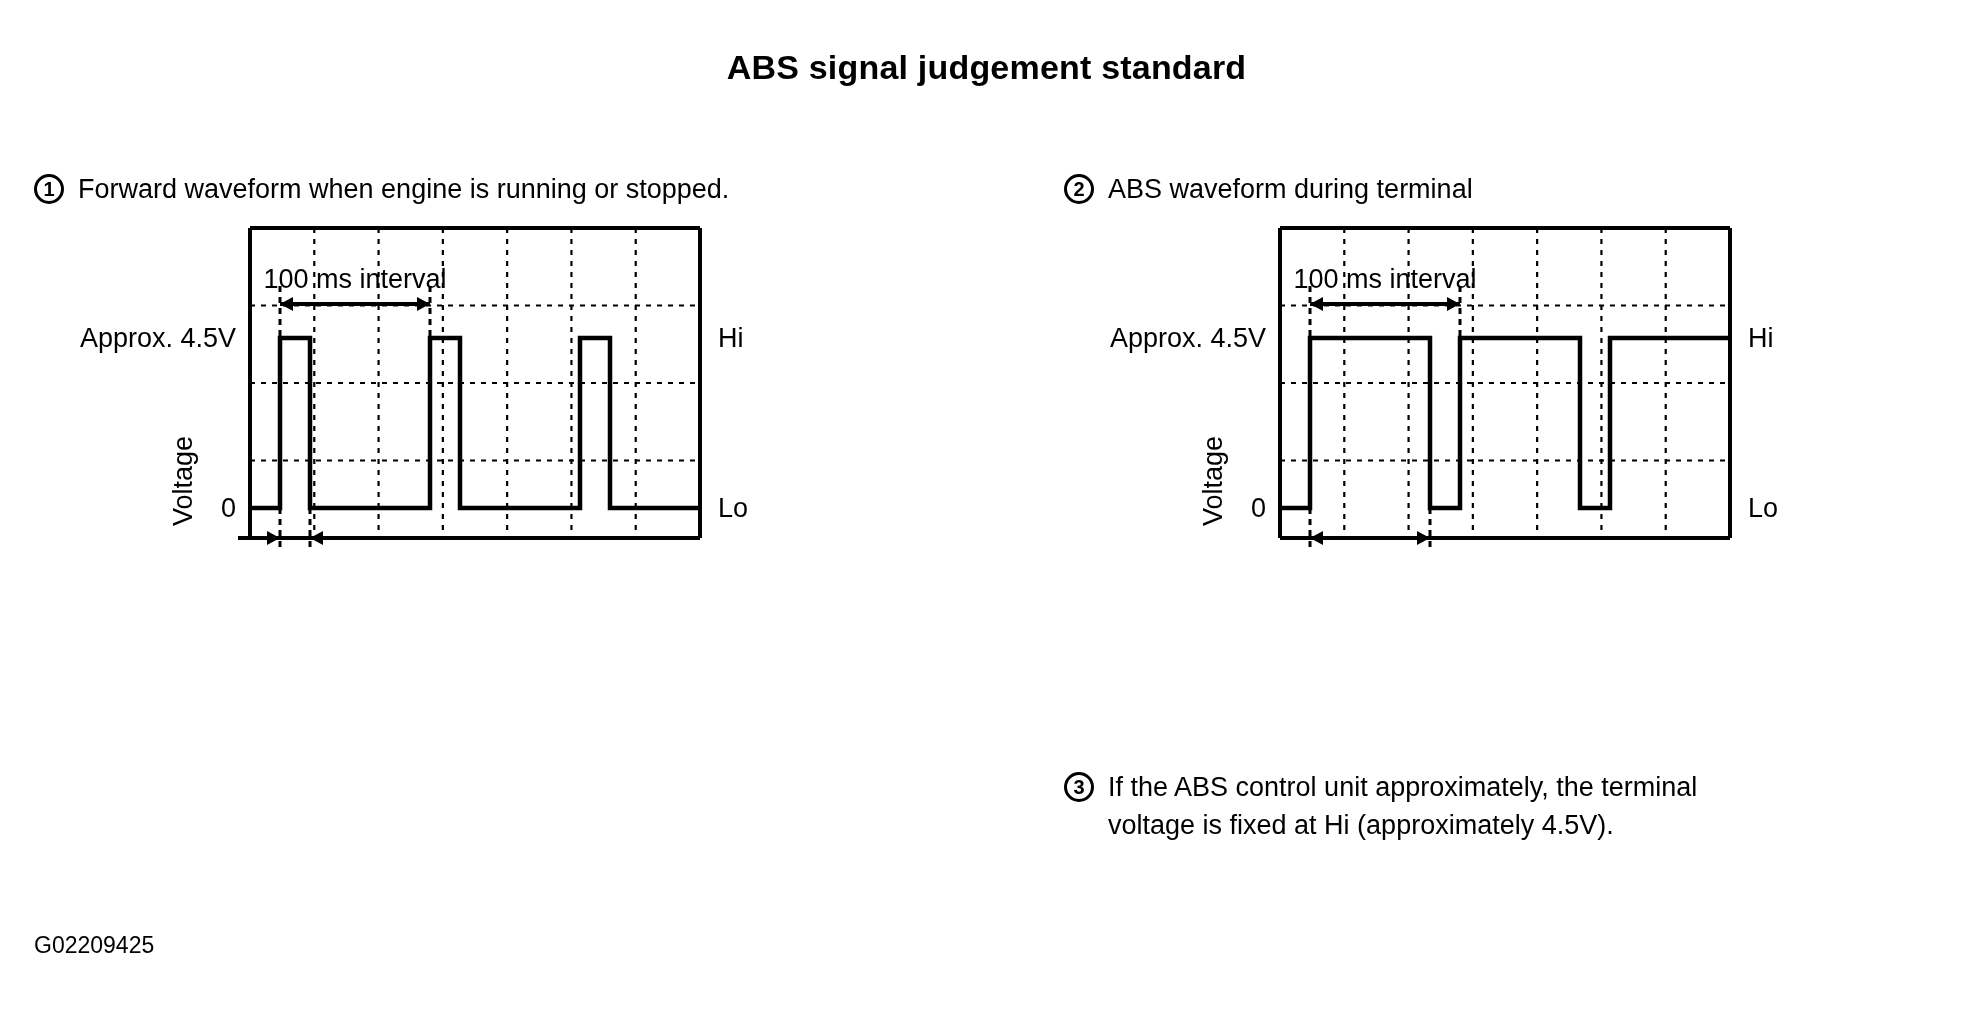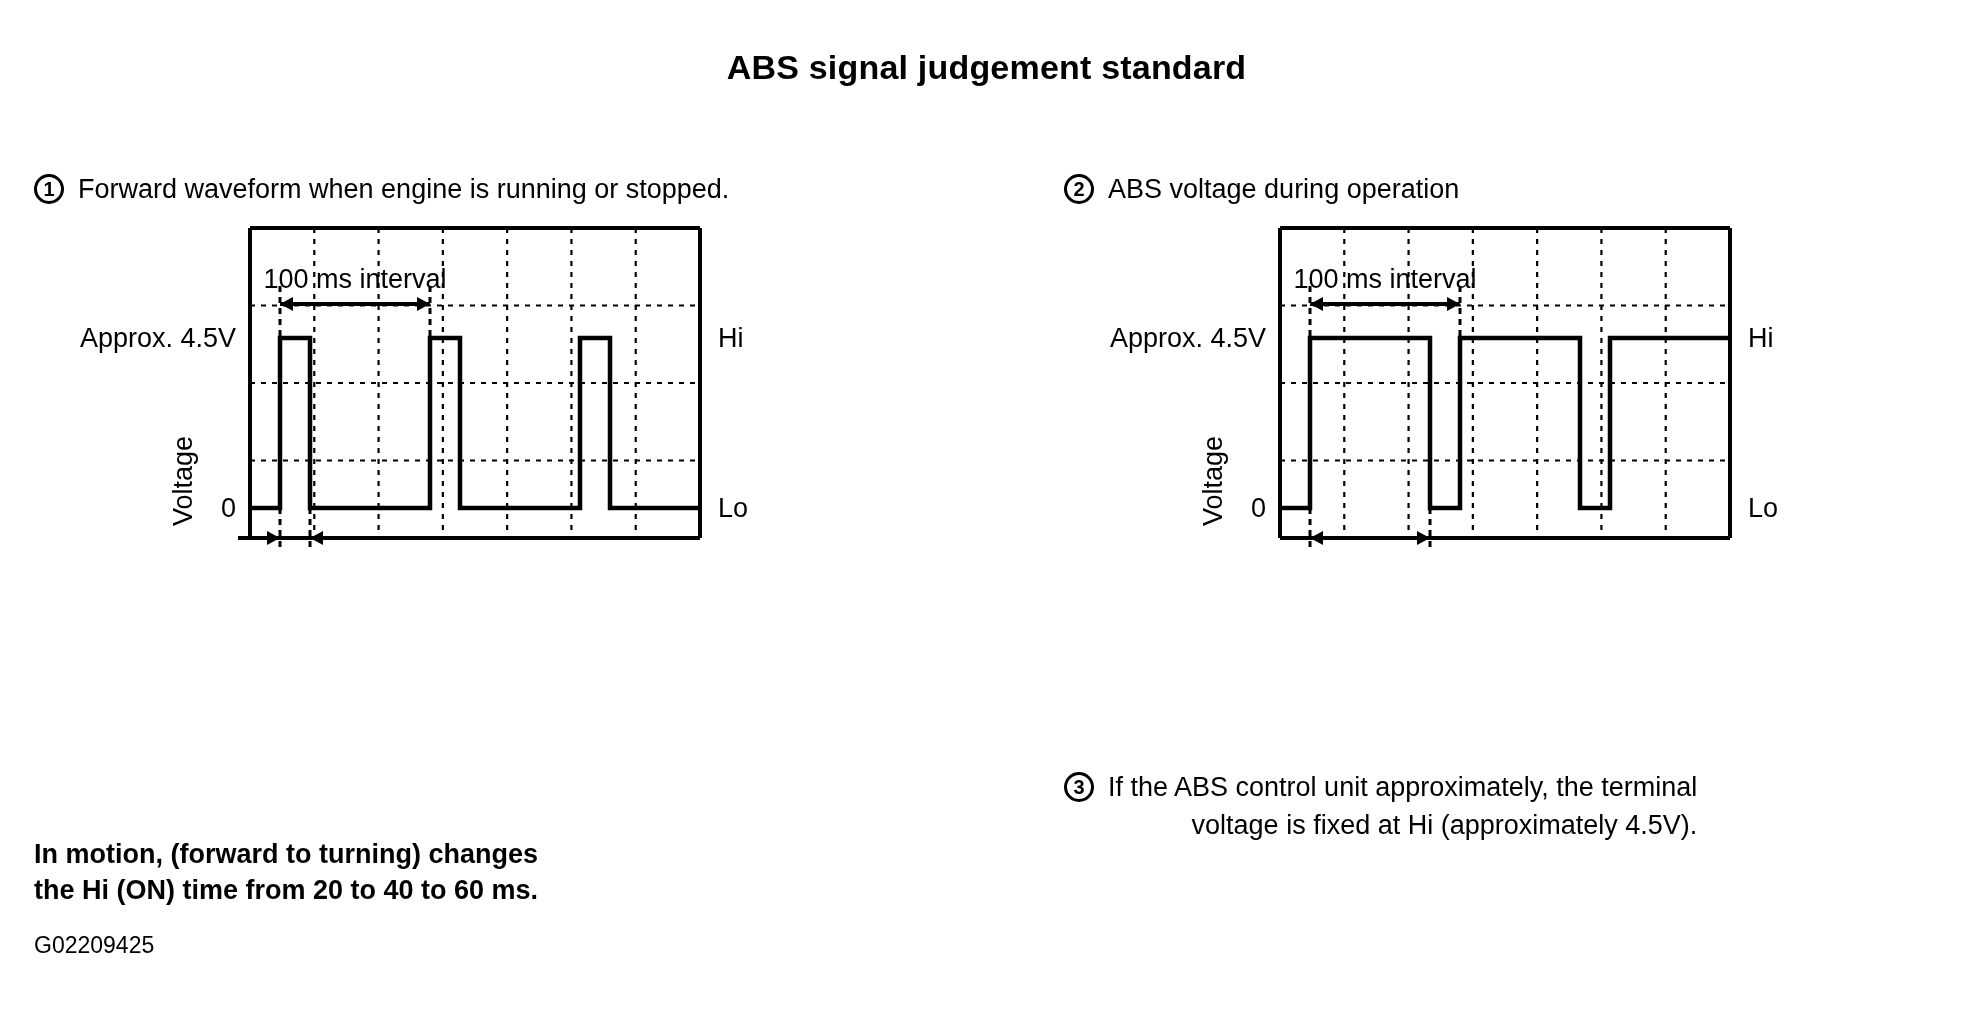--- a/index.html
+++ b/index.html
@@ -48,21 +48,21 @@
     border-radius: 50%;
     font-size: 20px;
     font-weight: bold;
     display: flex;
     align-items: center;
     justify-content: center;
     line-height: 1;
     margin-top: 4px;
     box-sizing: border-box;
   }
-  .caption-text { white-space: pre-line; text-align: right; }
+  .caption-text { white-space: pre-line; }
 
   
   .chart-block { position: absolute; }
   .chart-1 { top: 220px; left: 80px; }
   .chart-2 { top: 220px; left: 1110px; }
 
   .chart-svg { display: block; }
 
   
   .caution-block {
@@ -91,21 +91,21 @@
 
 <div class="page-title">ABS signal judgement standard</div>
 
 <div class="caption caption-1">
   <span class="circled-num">1</span>
   <span class="caption-text">Forward waveform when engine is running or stopped.</span>
 </div>
 
 <div class="caption caption-2">
   <span class="circled-num">2</span>
-  <span class="caption-text">ABS voltage during operation</span>
+  <span class="caption-text">ABS waveform during terminal</span>
 </div>
 
 <div class="caption caption-3">
   <span class="circled-num">3</span>
   <span class="caption-text">If the ABS control unit approximately, the terminal
 voltage is fixed at Hi (approximately 4.5V).</span>
 </div>
 
 <div class="chart-block chart-1">
   <svg class="chart-svg" width="800" height="330" viewBox="0 0 800 330">
@@ -190,17 +190,15 @@
           <line x1="200" y1="318" x2="320" y2="318" stroke="#000" stroke-width="4"></line>
           <polygon points="200,318 213,311 213,325"></polygon>
           <polygon points="320,318 307,311 307,325"></polygon>
           <text x="260" y="360" text-anchor="middle" class="ann-label">80 ms</text>
         </g>
       </g>
     </svg>
 </div>
 
 <div class="caution-block">
-  <div>In motion, (forward to turning) changes
-the Hi (ON) time from 20 to 40 to 60 ms.</div>
 </div>
 
 <div class="figure-id">G02209425</div>
 
 </body></html>

